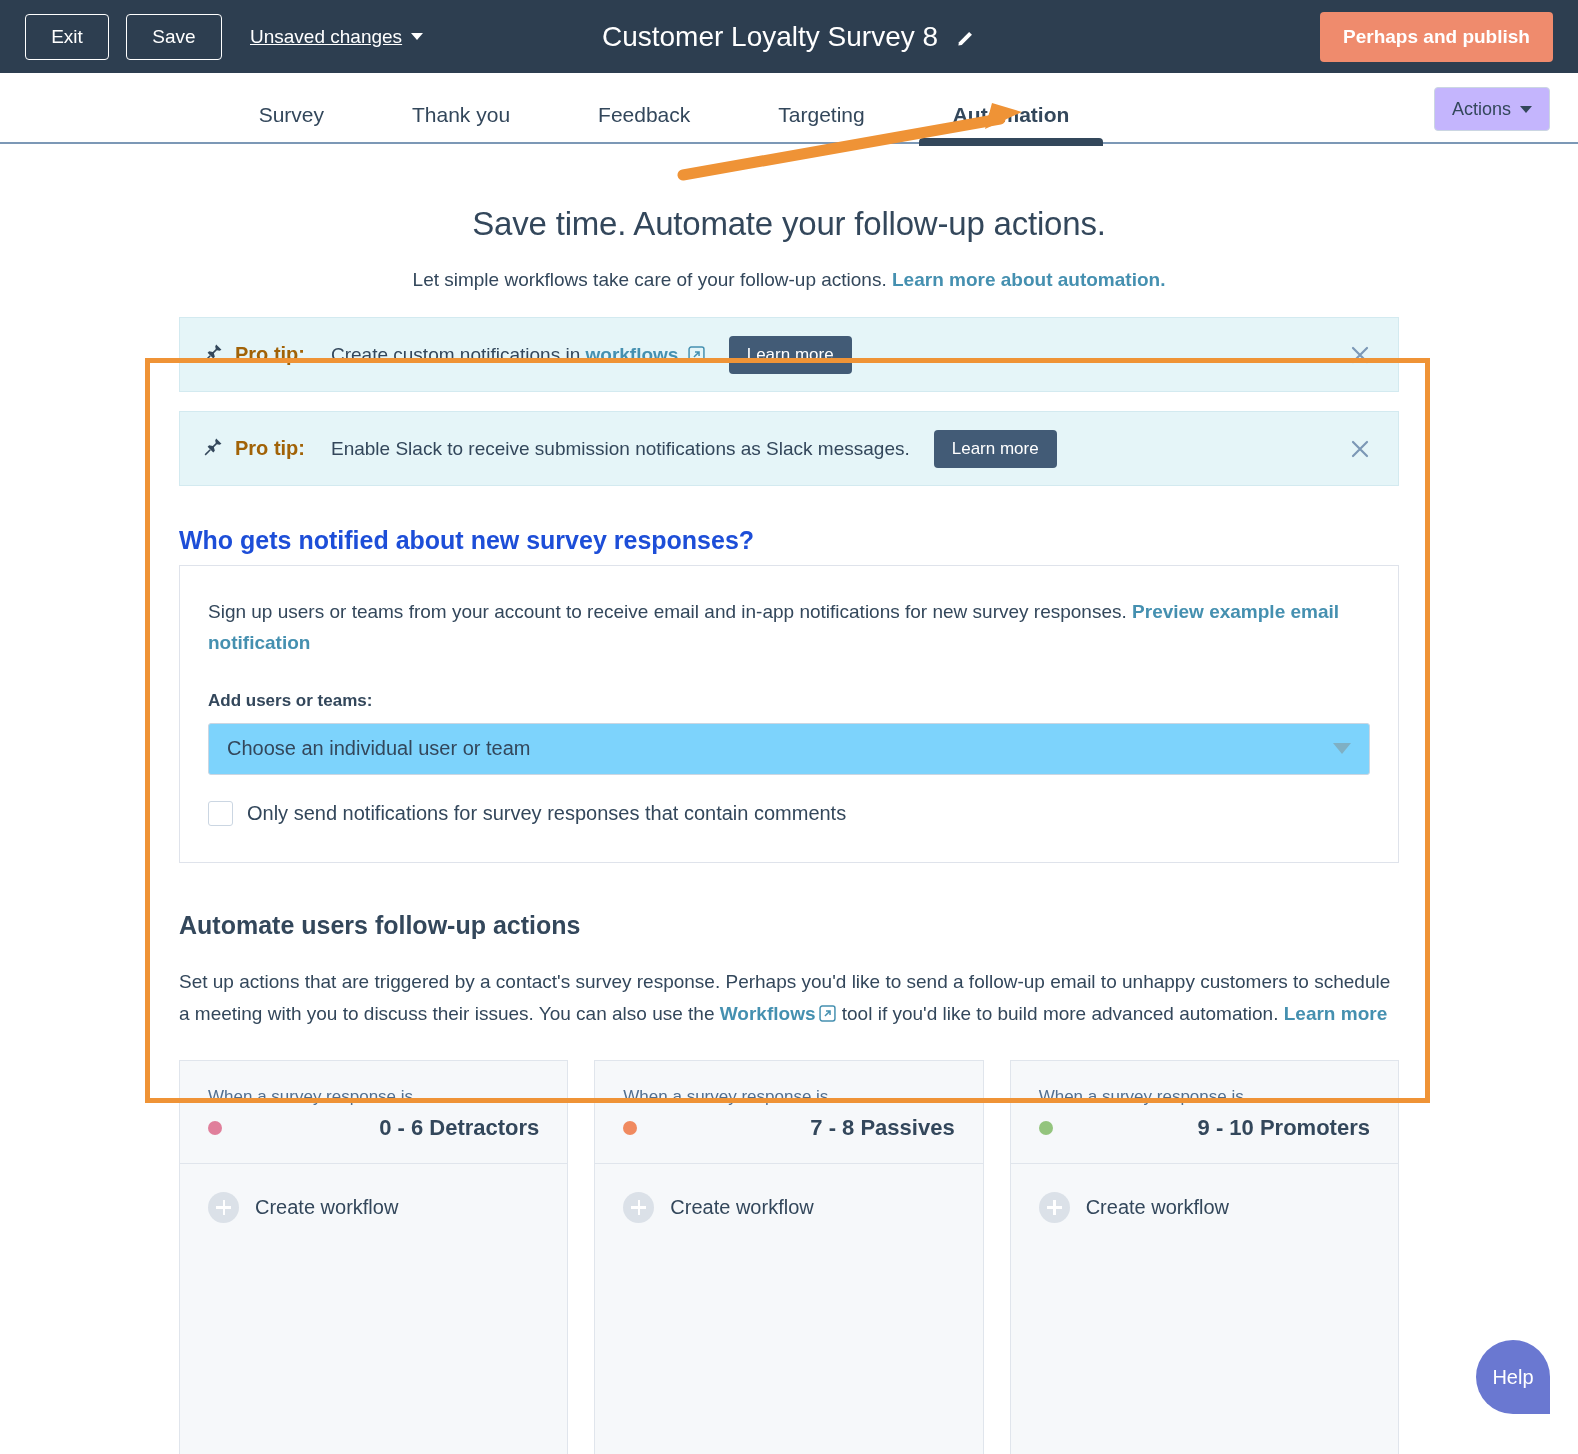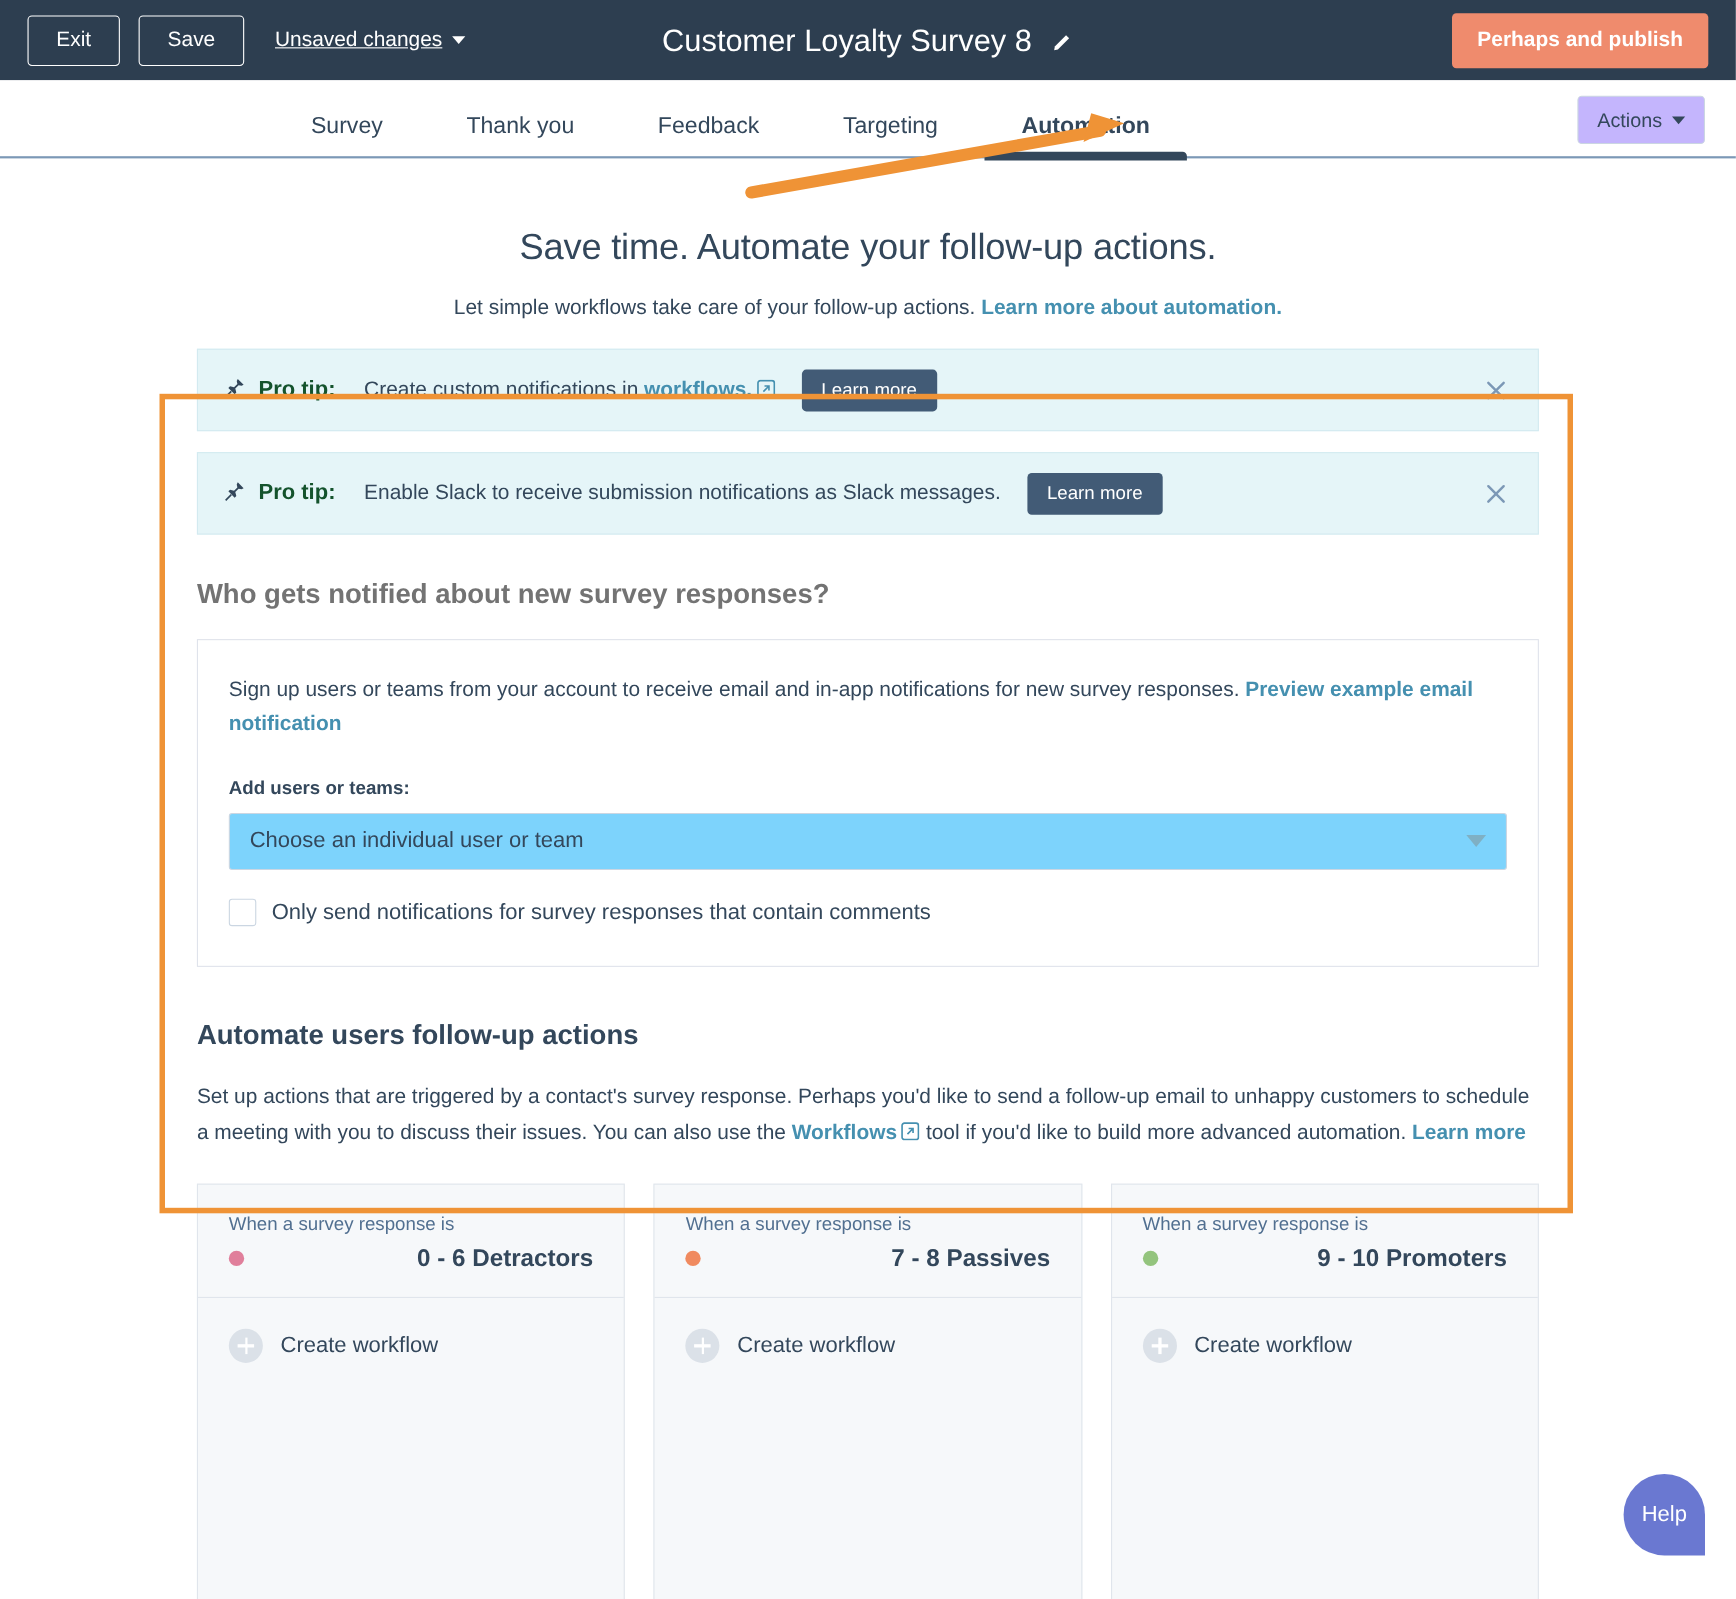--- a/index.html
+++ b/index.html
@@ -70,21 +70,21 @@
   .tabbar {
     position: absolute; top: 73px; left: 0;
     width: 1578px; height: 71px;
     background: #ffffff;
     border-bottom: 2px solid #7c98b6;
   }
   .tabs {
     position: absolute; left: 0; top: 0;
     width: 1328px; height: 71px;
     display: flex; align-items: flex-end; justify-content: center;
-    gap: 0px;
+    gap: 12px;
   }
   .tab {
     font-size: 21px;
     color: #33475b;
     padding: 30px 38px 0 38px;
     height: 71px;
     position: relative;
     cursor: pointer;
     white-space: nowrap;
   }
@@ -141,21 +141,21 @@
     width: 1220px;
     margin: 0 auto;
     background: #e5f5f8;
     border: 1px solid #d3eaf0;
     display: flex; align-items: center;
     padding: 0 24px;
   }
   .banner-1 { margin-top: 26px; height: 75px; }
   .banner-2 { margin-top: 19px; height: 75px; }
   .pin-icon { width: 19px; height: 19px; margin-right: 12px; flex: none; }
-  .protip-label { font-size: 20px; font-weight: bold; color: #14532d; margin-right: 26px; white-space: nowrap; }
+  .protip-label { font-size: 20px; font-weight: bold; color: #a16207; margin-right: 26px; white-space: nowrap; }
   .banner-text { font-size: 19px; color: #33475b; white-space: nowrap; }
   .ext-icon { width: 17px; height: 17px; vertical-align: -2px; margin-left: 4px; }
   .learn-btn {
     margin-left: 24px;
     background: #425b76;
     color: #ffffff;
     border: none; border-radius: 4px;
     font-size: 17px;
     font-family: "Liberation Sans", sans-serif;
     padding: 0 18px;
@@ -180,22 +180,22 @@
     z-index: 30;
   }
 
   
   .section {
     width: 1220px;
     margin: 0 auto;
     padding-top: 40px;
   }
   .section-h {
-    font-size: 25px; font-weight: bold; color: #737373;
-    margin-bottom: 26px;
+    font-size: 25px; font-weight: bold; color: #1d4ed8;
+    margin-bottom: 10px;
   }
   .panel {
     border: 1px solid #dfe3eb;
     background: #ffffff;
     padding: 30px 28px 36px 28px;
   }
   .panel-text {
     font-size: 19px; color: #33475b; line-height: 1.65;
   }
   .field-label {

